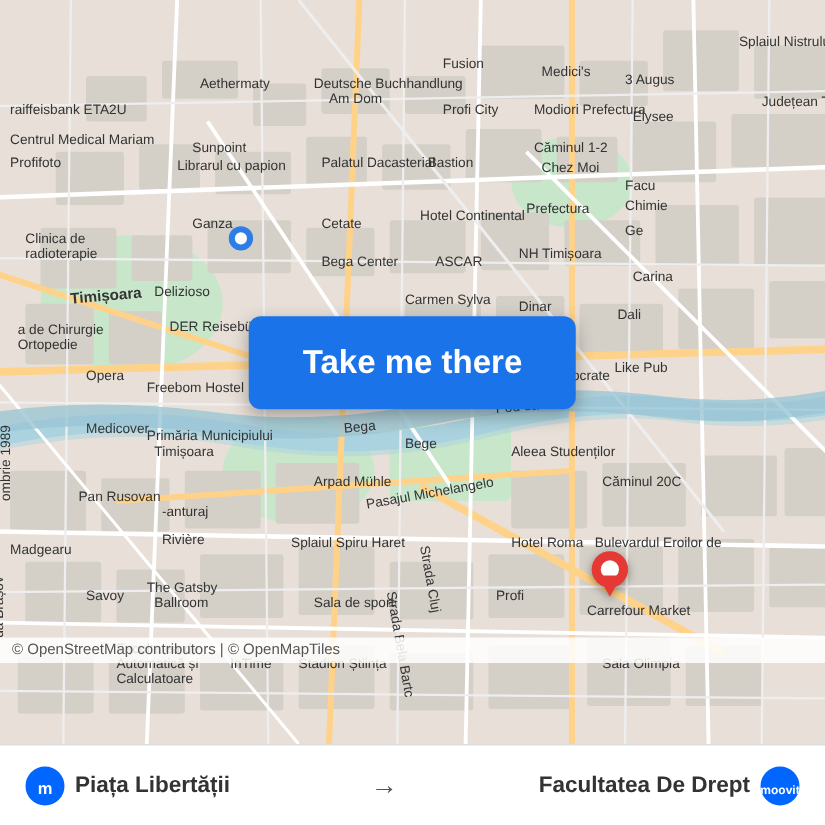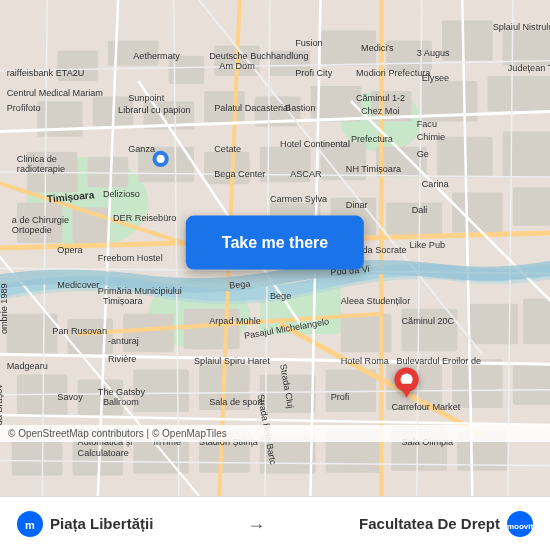--- a/index.html
+++ b/index.html
@@ -37,21 +37,21 @@
     #take-me-there-btn {
       position: absolute;
       top: 50%;
       left: 50%;
       transform: translate(-50%, -60%);
       background: #1a73e8;
       color: white;
       border: none;
       border-radius: 8px;
       padding: 18px 36px;
-      font-size: 16px;
+      font-size: 22px;
       font-weight: bold;
       cursor: pointer;
       z-index: 100;
       box-shadow: 0 4px 12px rgba(0,0,0,0.3);
       white-space: nowrap;
     }
 
     
     #footer {
       background: white;

